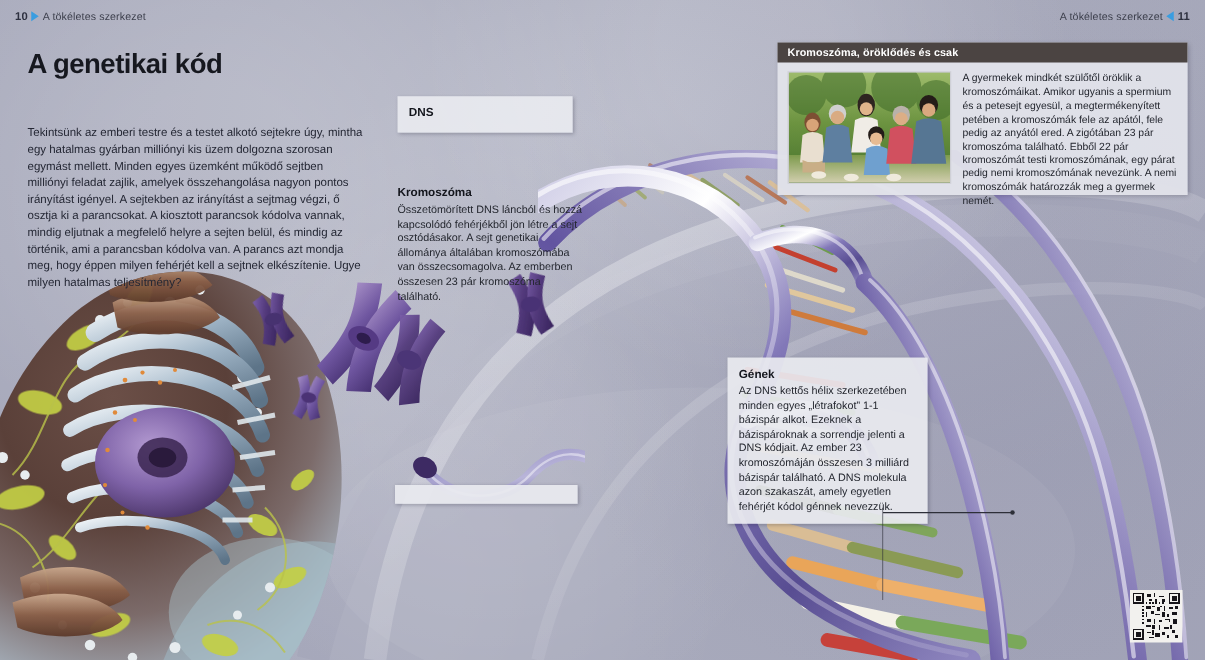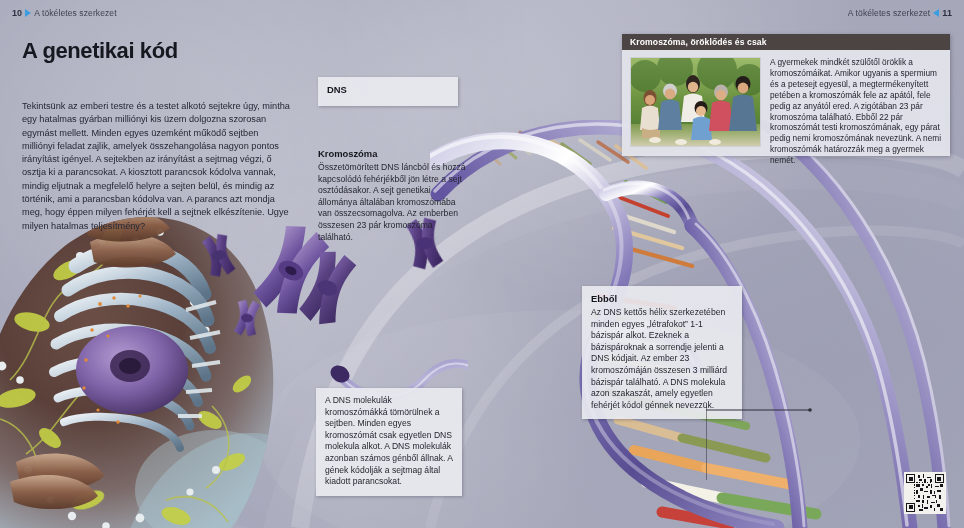--- a/index.html
+++ b/index.html
@@ -425,26 +425,25 @@
   <div class="callout" id="box-dns">
     <h4>DNS</h4>
   </div>
 
   <div class="callout plain" id="box-kromo">
     <h4>Kromoszóma</h4>
     <p>Összetömörített DNS láncból és hozzá kapcsolódó fehérjékből jön létre a sejt osztódásakor. A sejt genetikai állománya általában kromoszómába van összecsomagolva. Az emberben összesen 23 pár kromoszóma található.</p>
   </div>
 
   <div class="callout" id="box-genek">
-    <h4>Ebből</h4>
+    <h4>Gének</h4>
     <p>Az DNS kettős hélix szerkezetében minden egyes „létrafokot” 1-1 bázispár alkot. Ezeknek a bázispároknak a sorrendje jelenti a DNS kódjait. Az ember 23 kromoszómáján összesen 3 milliárd bázispár található. A DNS molekula azon szakaszát, amely egyetlen fehérjét kódol génnek nevezzük.</p>
   </div>
 
   <div class="callout" id="box-kapcs">
-    <p>A DNS molekulák kromoszómákká tömörülnek a sejtben. Minden egyes kromoszómát csak egyetlen DNS molekula alkot. A DNS molekulák azonban számos génből állnak. A gének kódolják a sejtmag által kiadott parancsokat.</p>
   </div>
 
 
   <svg id="bazis-leader" viewBox="0 0 112 74">
     <path d="M0 0 L 0 74 M0 4 L 104 4" fill="none" stroke="#2d2f38" stroke-width="1"></path>
     <circle cx="104" cy="4" r="1.8" fill="#2d2f38"></circle>
   </svg>
 
   <div id="panel-orok">
     <div class="bar">

